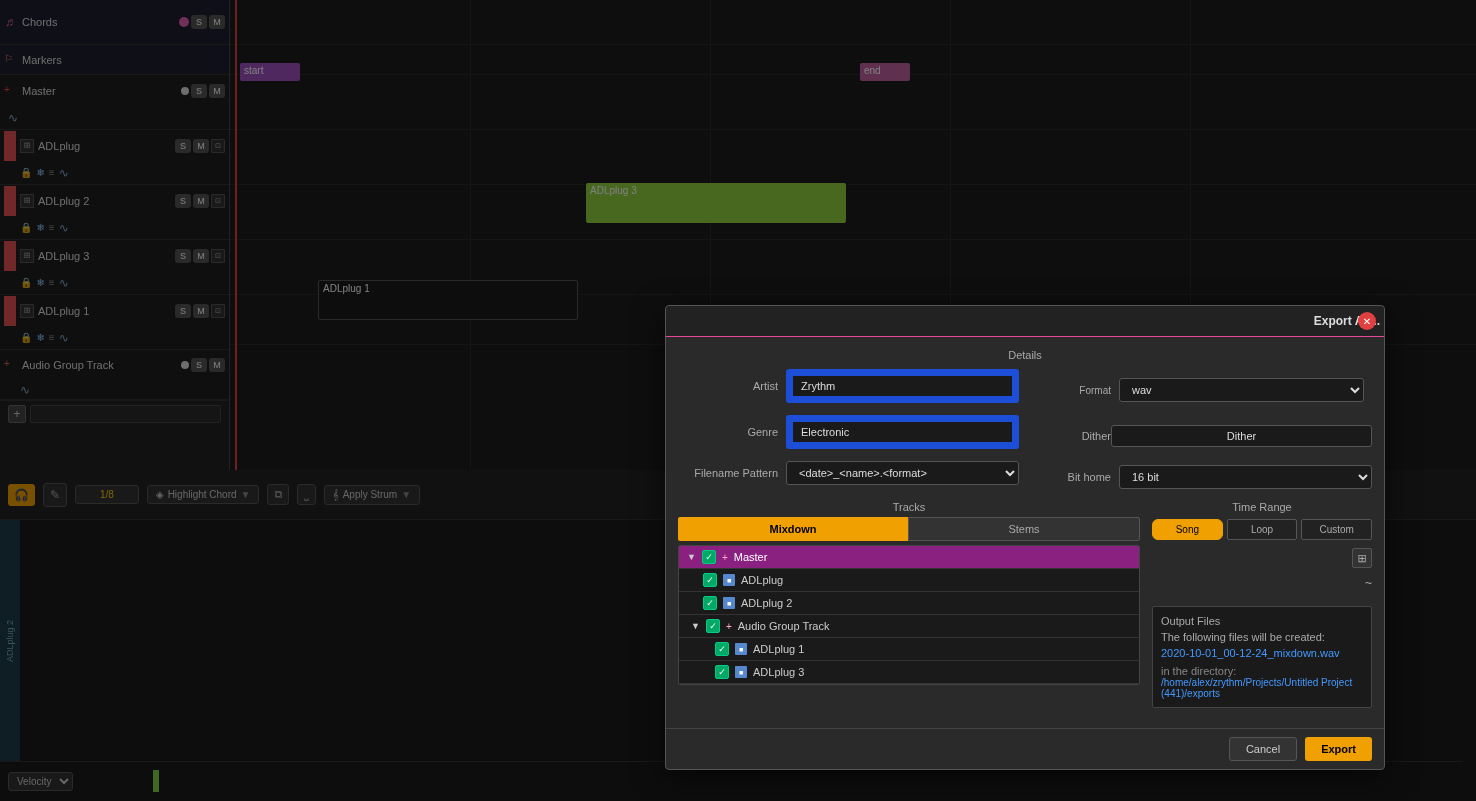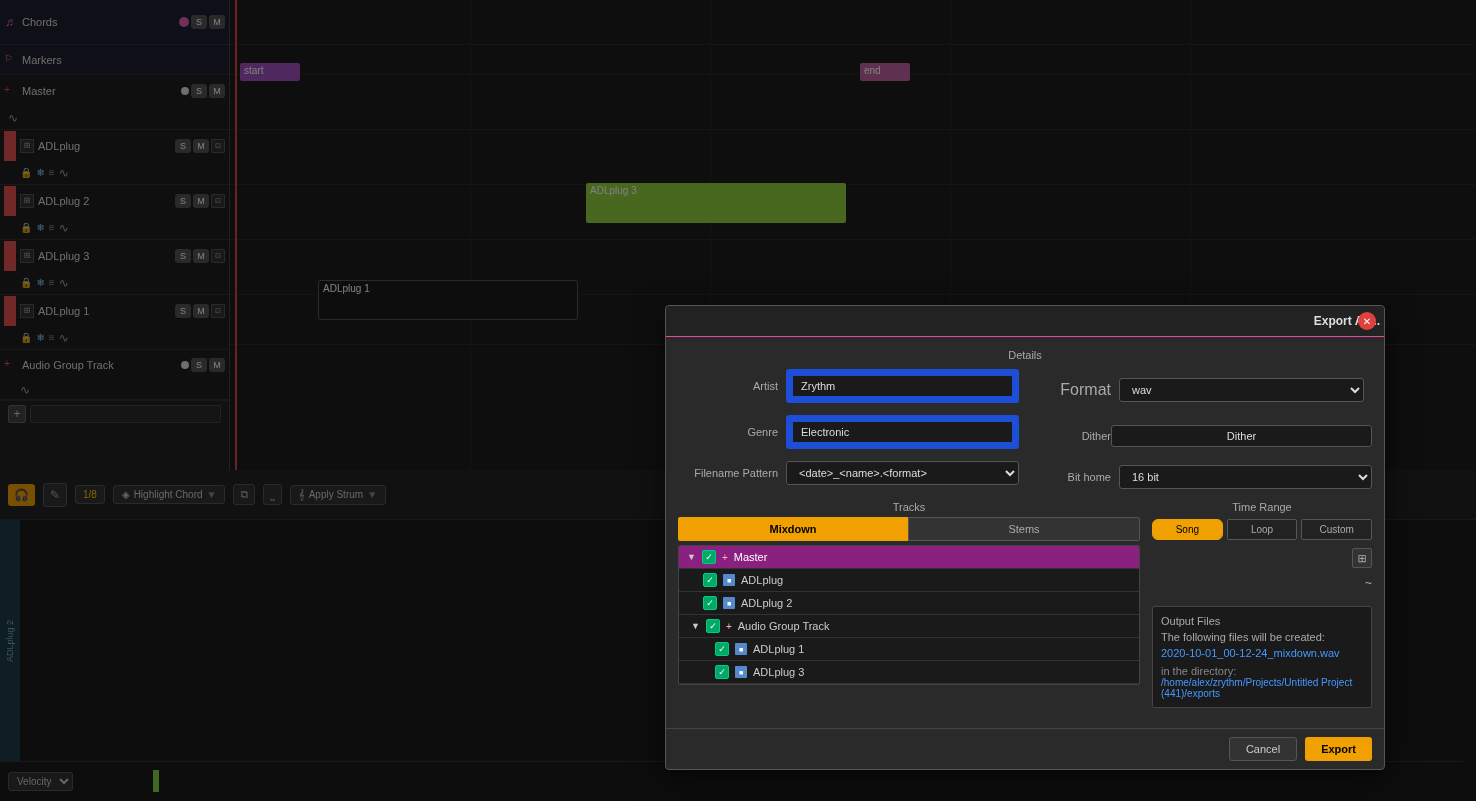--- a/index.html
+++ b/index.html
@@ -22,21 +22,21 @@
     .playhead { position: absolute; top: 0; bottom: 0; width: 2px; background: #e04040; left: 0; z-index: 10; }
 
     
     .piano-roll { position: absolute; top: 470px; left: 0; right: 0; bottom: 0; background: #1a1a1a; }
     .piano-roll-grid { position: absolute; left: 60px; top: 50px; right: 0; bottom: 40px; background: #1c1c1c; overflow: hidden; }
     .pr-toolbar { position: absolute; top: 0; left: 0; right: 0; height: 50px; background: #222; display: flex; align-items: center; padding: 0 8px; gap: 8px; border-bottom: 1px solid #333; }
     .pr-velocity { position: absolute; bottom: 0; left: 0; right: 13px; height: 40px; background: #1a1a1a; border-top: 1px solid #333; display: flex; align-items: center; padding: 0 8px; }
 
     
     .tb-btn { background: #333; border: 1px solid #555; color: #ccc; border-radius: 3px; padding: 3px 8px; font-size: 10px; cursor: pointer; display: flex; align-items: center; gap: 4px; }
-    .tb-time { background: #333; border: 1px solid #555; color: #ffcc00; border-radius: 3px; padding: 3px 7px; font-size: 10px; }
+    .tb-time { background: #333; border: 1px solid #555; color: #ffcc00; border-radius: 3px; padding: 3px 24px; font-size: 10px; }
 
     
     .dialog-overlay { position: absolute; top: 0; left: 0; right: 0; bottom: 0; background: rgba(0,0,0,0.5); z-index: 100; }
     .dialog { position: absolute; top: 305px; left: 665px; width: 720px; background: #2a2a2a; border: 1px solid #555; border-radius: 4px; z-index: 101; box-shadow: 0 8px 32px rgba(0,0,0,0.6); }
     .dialog-title-bar { display: flex; align-items: center; justify-content: flex-end; padding: 8px 4px; background: #222; border-bottom: 1px solid #ec4899; border-radius: 4px 4px 0 0; position: relative; }
     .dialog-title { font-size: 12px; color: #ddd; font-weight: bold; }
     .dialog-close { position: absolute; right: 8px; width: 18px; height: 18px; border-radius: 50%; background: #e04040; border: none; cursor: pointer; color: #fff; font-size: 10px; display: flex; align-items: center; justify-content: center; }
     .dialog-body { padding: 12px; }
     .dialog-section-title { text-align: center; font-size: 11px; color: #aaa; margin-bottom: 8px; }
     .dialog-form-row { display: flex; align-items: center; margin-bottom: 8px; gap: 8px; }
@@ -275,21 +275,21 @@
   </div>
   <div class="dialog-body">
 
     <div class="dialog-section-title">Details</div>
     <div style="display:grid;grid-template-columns:1fr 1fr;gap:4px 12px;margin-bottom:8px;">
       <div class="dialog-form-row">
         <span class="dialog-label">Artist</span>
         <input class="dialog-input" type="text" value="Zrythm" style="">
       </div>
       <div style="display:flex;align-items:center;gap:8px;">
-        <span style="width:80px;text-align:right;font-size:16px;color:#aaa;">Format</span>
+        <span style="width:80px;text-align:right;font-size:10px;color:#aaa;">Format</span>
         <select class="dialog-select" style="flex:1;">
           <option>wav</option>
         </select>
         <span style="color:#888;"></span>
       </div>
       <div class="dialog-form-row">
         <span class="dialog-label">Genre</span>
         <input class="dialog-input" type="text" value="Electronic" style="">
       </div>
       <div style="display:flex;align-items:center;">

